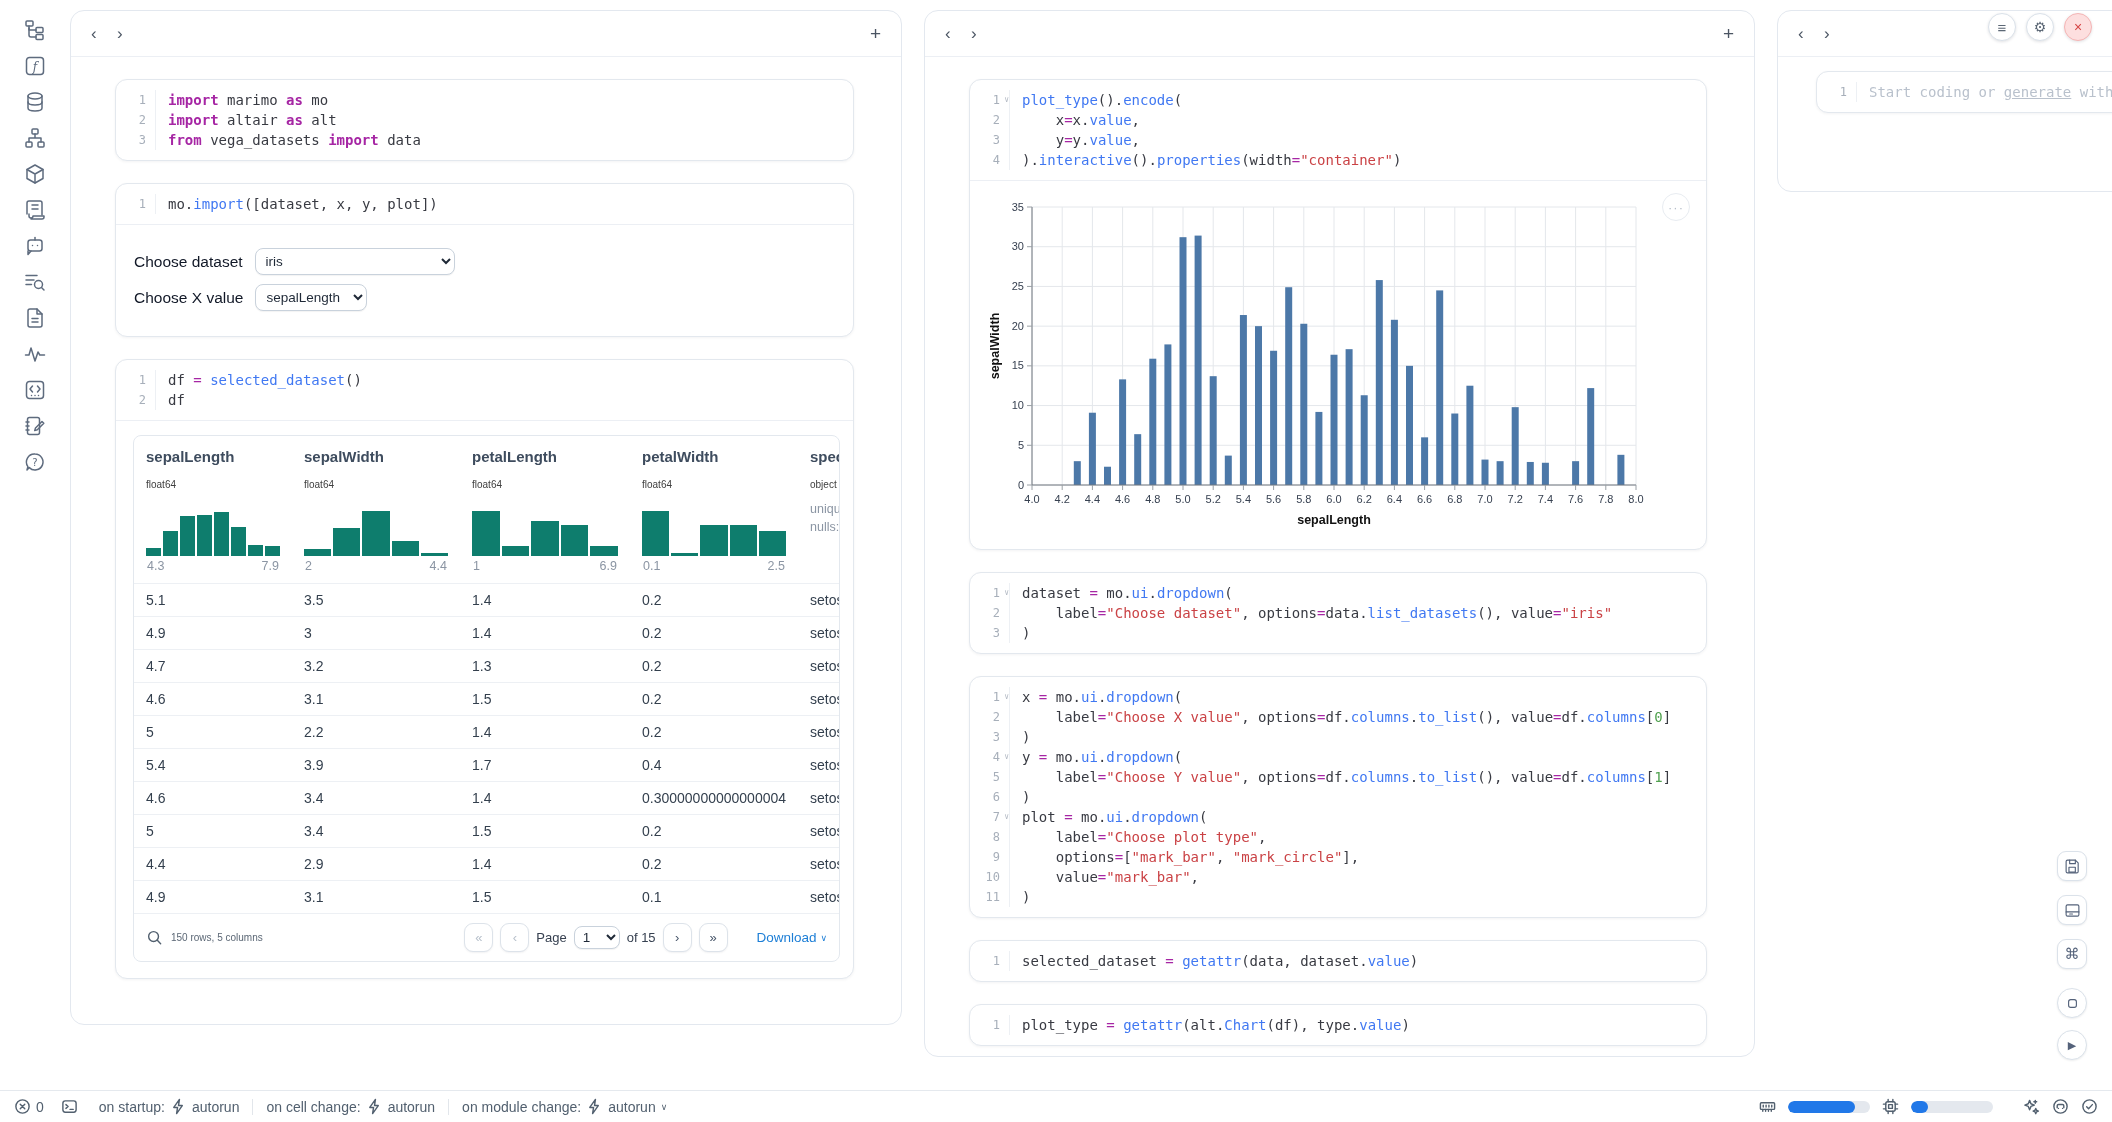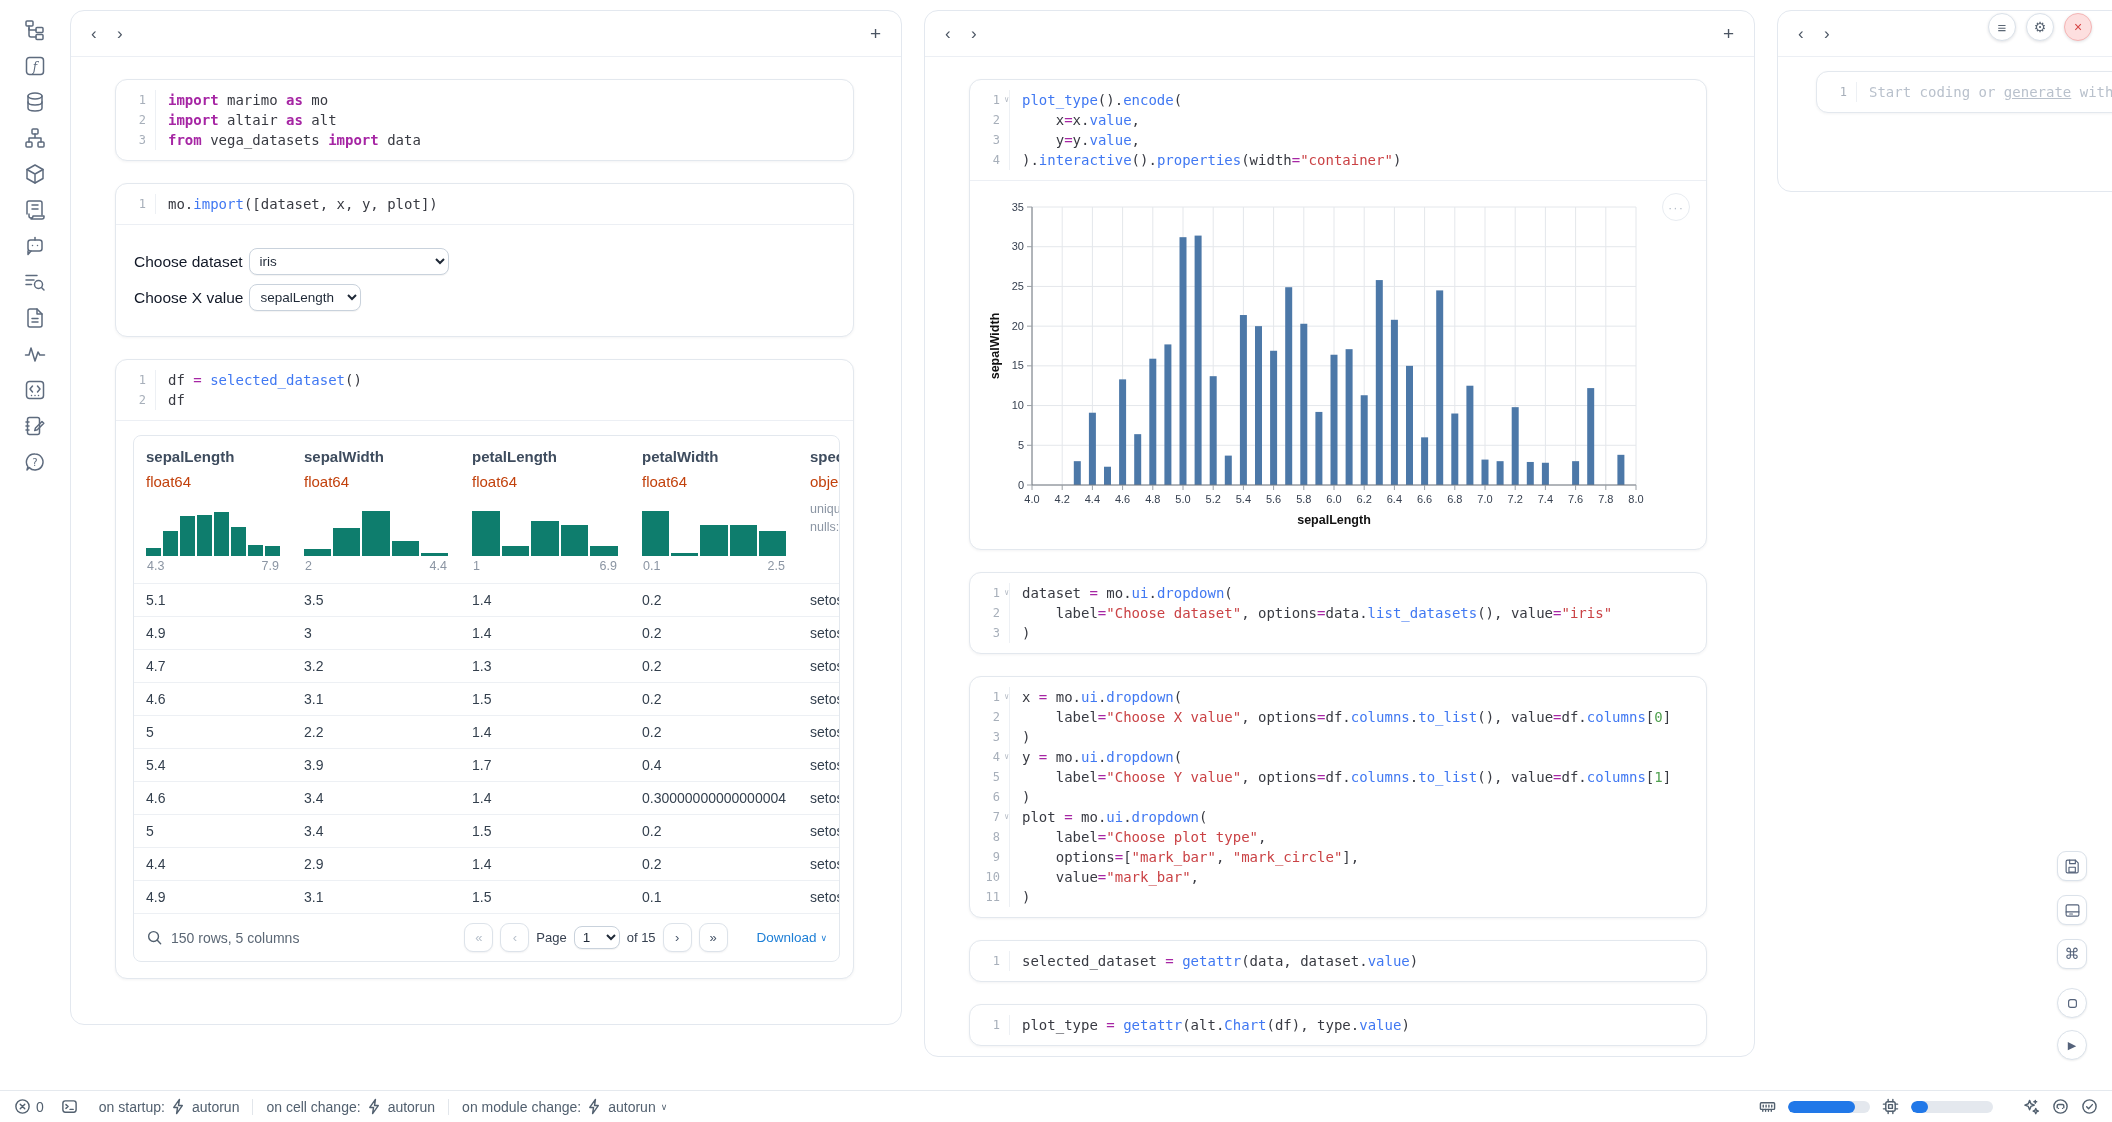--- a/index.html
+++ b/index.html
@@ -32,40 +32,40 @@
   .ctext{padding-left:12px;color:#383a42;}
   .tk-k{color:#a626a4;font-weight:bold;}
   .tk-f{color:#4078f2;}
   .tk-s{color:#ca4245;}
   .tk-n{color:#50a14f;}
   .tk-o{color:#a626a4;}
   .tk-p{color:#383a42;}
   .outwrap{border-top:1px solid #eceff4;position:relative;}
   
   .drop-rows{padding:14px 18px 16px 18px;}
-  .drop-row{display:flex;align-items:center;gap:6px;margin:9px 0;}
+  .drop-row{display:flex;align-items:center;gap:12px;margin:9px 0;}
   .drop-label{font-size:15.5px;color:#111827;}
   select{font-family:"Liberation Sans",sans-serif;font-size:13.5px;color:#1f2937;
     border:1px solid #c9d2dc;border-radius:8px;background:#fff;padding:4px 6px;
     box-shadow:0 1px 1px rgba(0,0,0,.05);cursor:pointer;}
   
   .df-table{margin:14px 16px 16px 17px;width:707px;border:1px solid #e3e8ee;border-radius:8px;overflow:hidden;}
   table{border-collapse:collapse;table-layout:fixed;width:707px;}
   th{vertical-align:top;text-align:left;padding:12px 12px 0 12px;overflow:hidden;white-space:nowrap;}
   .colname{font-size:15px;font-weight:bold;color:#3e4c5e;}
-  .dtype{font-size:15px;color:#c2410c;font-weight:normal;margin-top:8px;}
+  .dtype{font-size:10px;color:#404040;font-weight:normal;margin-top:14px;}
   .hist{display:flex;align-items:flex-end;gap:2px;height:58px;margin-top:8px;}
   .hbar{flex:1;background:#0e7d6d;}
   .rangerow{display:flex;justify-content:space-between;font-size:12.5px;color:#8b95a3;
     font-weight:normal;padding:3px 1px 10px 1px;}
   .meta{font-size:12.5px;color:#8b95a3;font-weight:normal;margin-top:10px;line-height:18px;}
   td{border-top:1px solid #edf0f4;padding:8px 12px;font-size:14px;color:#333f4d;
     overflow:hidden;white-space:nowrap;}
   .tfoot{display:flex;align-items:center;border-top:1px solid #edf0f4;padding:9px 12px;gap:8px;}
-  .tsummary{font-size:14px;color:#5b6775;}
+  .tsummary{font-size:10px;color:#5b6775;}
   .pgroup{margin-left:auto;display:flex;align-items:center;gap:7px;}
   .pbtn{width:29px;height:29px;border:1px solid #dde3ea;border-radius:9px;background:#fff;
     box-shadow:0 1px 2px rgba(16,24,40,.06);display:flex;align-items:center;justify-content:center;
     font-size:13px;color:#475569;cursor:pointer;}
   .pbtn.dim{color:#b7c0cb;}
   .plabel{font-size:13px;color:#374151;}
   .download{margin-left:21px;font-size:13.5px;color:#1c7ed6;cursor:pointer;}
   .chev{font-size:9px;vertical-align:1px;}
   
   .plotpad{padding:16px 0 14px 16px;}

